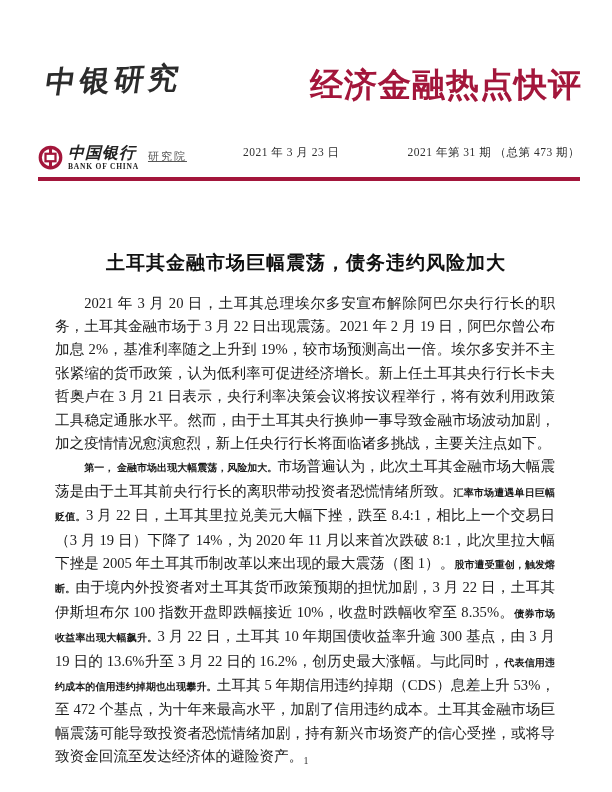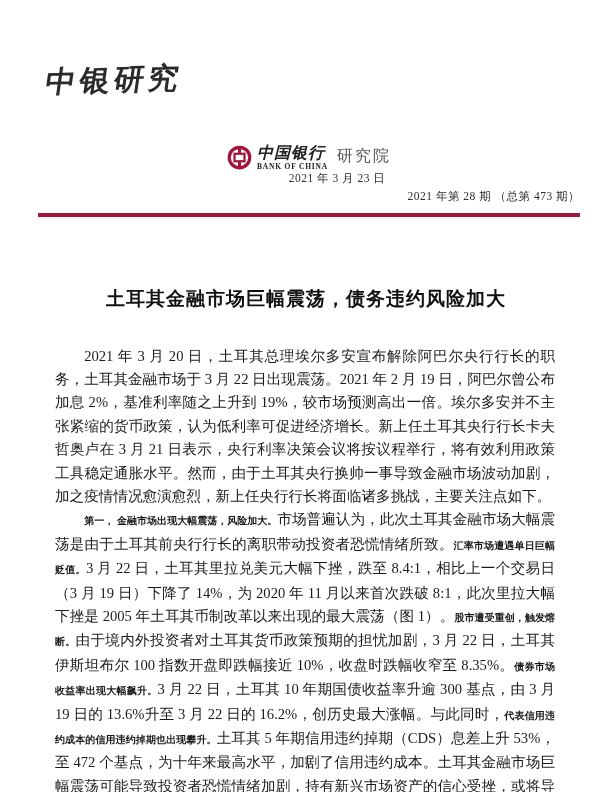--- a/index.html
+++ b/index.html
@@ -33,24 +33,23 @@
     font-size: 33px;
     font-weight: 700;
     color: #A3163B;
     letter-spacing: 1px;
     line-height: 1;
   }
 
   
   .info-row {
     display: flex;
-    align-items: center;
+    align-items: flex-start;
     padding: 0 32px 0 38px;
     margin-top: 44px;
-    flex-direction: column;
   }
   .bank-block { display: flex; align-items: center; }
   .boc-logo { width: 25px; height: 25px; flex: 0 0 auto; }
   .bank-names { margin-left: 5px; line-height: 1; }
   .bank-cn {
     font-size: 16px;
     font-weight: bold;
     font-style: italic;
     letter-spacing: 1px;
     color: #222;
@@ -58,25 +57,26 @@
   }
   .bank-en {
     font-size: 7.5px;
     font-weight: bold;
     letter-spacing: 0.8px;
     color: #222;
     margin-top: 2px;
     font-family: "Liberation Serif", serif;
   }
   .institute {
-    font-size: 16px;
+    font-size: 11px;
     color: #555;
     margin-left: 9px;
     padding-bottom: 2px;
     letter-spacing: 2px;
+    text-decoration: underline;
   }
   .pub-date {
     font-size: 11.5px;
     color: #2e2e2e;
     margin-left: 56px;
     padding-bottom: 3px;
     letter-spacing: 0.5px;
     white-space: nowrap;
   }
   .pub-issue {
@@ -97,21 +97,21 @@
   .article-title {
     text-align: center;
     font-family: "Liberation Sans", "DejaVu Sans", sans-serif;
     font-size: 19px;
     font-weight: bold;
     color: #111;
     letter-spacing: 1px;
     margin-top: 69px;
   }
   .article-body {
-    margin: 33px 57px 0 55px;
+    margin: 16px 57px 0 55px;
     font-size: 14.6px;
     line-height: 23.4px;
     text-align: justify;
   }
   .article-body p { margin: 0; text-indent: 2em; }
   .article-body .b { font-weight: bold; font-family: "Liberation Sans", "DejaVu Sans", sans-serif; font-size: 10px; }
 
   
   .page-number {
     position: absolute;
@@ -123,37 +123,38 @@
     font-family: "Liberation Serif", serif;
   }
 </style>
 </head>
 <body>
 
 <div class="page">
 
   <div class="masthead-row">
     <div class="calligraphy">中银研究</div>
+    <div class="masthead-title">经济金融热点快评</div>
   </div>
 
   <div class="info-row">
     <div class="bank-block">
       <svg class="boc-logo" viewBox="0 0 100 100">
         <circle cx="50" cy="50" r="41" fill="none" stroke="#A3163B" stroke-width="13"></circle>
         <rect x="44" y="7" width="12" height="86" fill="#A3163B"></rect>
         <rect x="30" y="35" width="40" height="30" fill="#ffffff" stroke="#A3163B" stroke-width="9"></rect>
       </svg>
       <div class="bank-names">
         <div class="bank-cn">中国银行</div>
         <div class="bank-en">BANK OF CHINA</div>
       </div>
       <div class="institute">研究院</div>
     </div>
     <div class="pub-date">2021 年 3 月 23 日</div>
-    <div class="pub-issue">2021 年第 28 期 （总第 473 期）</div>
+    <div class="pub-issue">2021 年第 31 期 （总第 473 期）</div>
   </div>
 
   <div class="rule"></div>
 
   <div class="article-title">土耳其金融市场巨幅震荡，债务违约风险加大</div>
 
   <div class="article-body" id="article-body">
       <p><span>2021 年 3 月 20 日，土耳其总理埃尔多安宣布解除阿巴尔央行行长的职务，土耳其金融市场于 3 月 22 日出现震荡。2021 年 2 月 19 日，阿巴尔曾公布加息 2%，基准利率随之上升到 19%，较市场预测高出一倍。埃尔多安并不主张紧缩的货币政策，认为低利率可促进经济增长。新上任土耳其央行行长卡夫哲奥卢在 3 月 21 日表示，央行利率决策会议将按议程举行，将有效利用政策工具稳定通胀水平。然而，由于土耳其央行换帅一事导致金融市场波动加剧，加之疫情情况愈演愈烈，新上任央行行长将面临诸多挑战，主要关注点如下。</span></p>
       <p><span class="b">第一， 金融市场出现大幅震荡，风险加大。</span><span>市场普遍认为，此次土耳其金融市场大幅震荡是由于土耳其前央行行长的离职带动投资者恐慌情绪所致。</span><span class="b">汇率市场遭遇单日巨幅贬值。</span><span>3 月 22 日，土耳其里拉兑美元大幅下挫，跌至 8.4:1，相比上一个交易日（3 月 19 日）下降了 14%，为 2020 年 11 月以来首次跌破 8:1，此次里拉大幅下挫是 2005 年土耳其币制改革以来出现的最大震荡（图 1）。</span><span class="b">股市遭受重创，触发熔断。</span><span>由于境内外投资者对土耳其货币政策预期的担忧加剧，3 月 22 日，土耳其伊斯坦布尔 100 指数开盘即跌幅接近 10%，收盘时跌幅收窄至 8.35%。</span><span class="b">债券市场收益率出现大幅飙升。</span><span>3 月 22 日，土耳其 10 年期国债收益率升逾 300 基点，由 3 月 19 日的 13.6%升至 3 月 22 日的 16.2%，创历史最大涨幅。与此同时，</span><span class="b">代表信用违约成本的信用违约掉期也出现攀升。</span><span>土耳其 5 年期信用违约掉期（CDS）息差上升 53%，至 472 个基点，为十年来最高水平，加剧了信用违约成本。土耳其金融市场巨幅震荡可能导致投资者恐慌情绪加剧，持有新兴市场资产的信心受挫，或将导致资金回流至发达经济体的避险资产。</span></p>
     </div>

